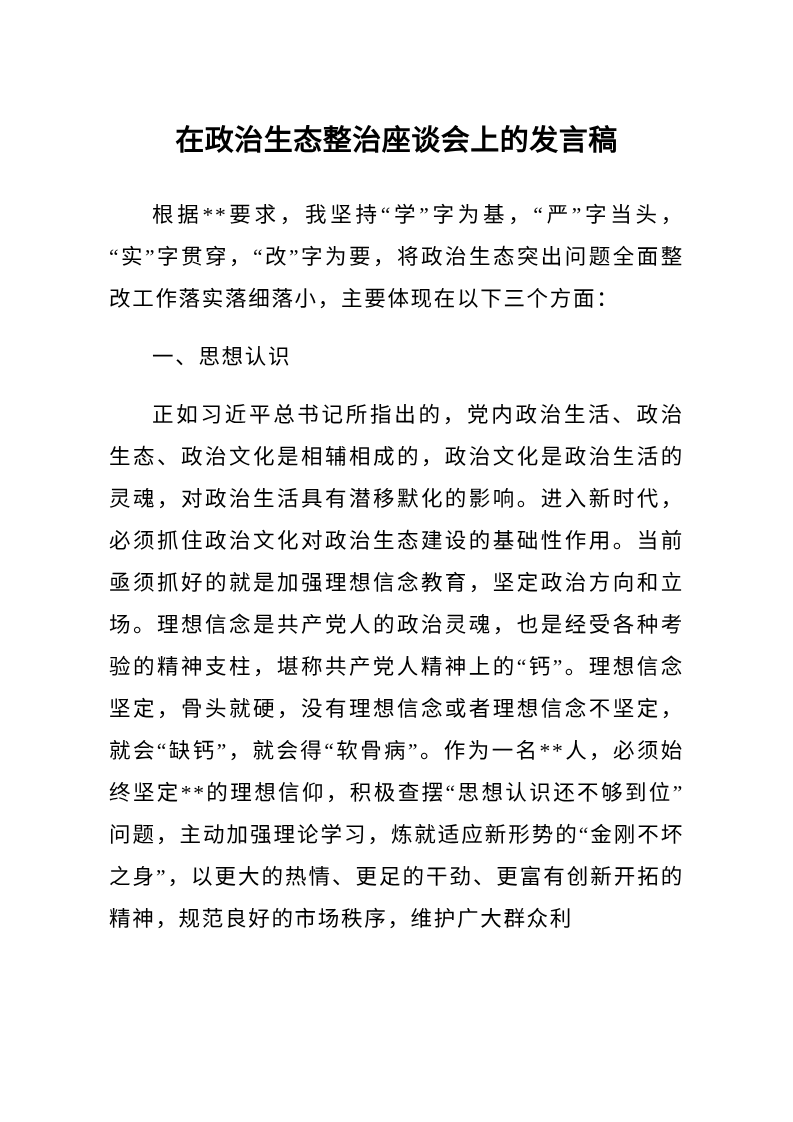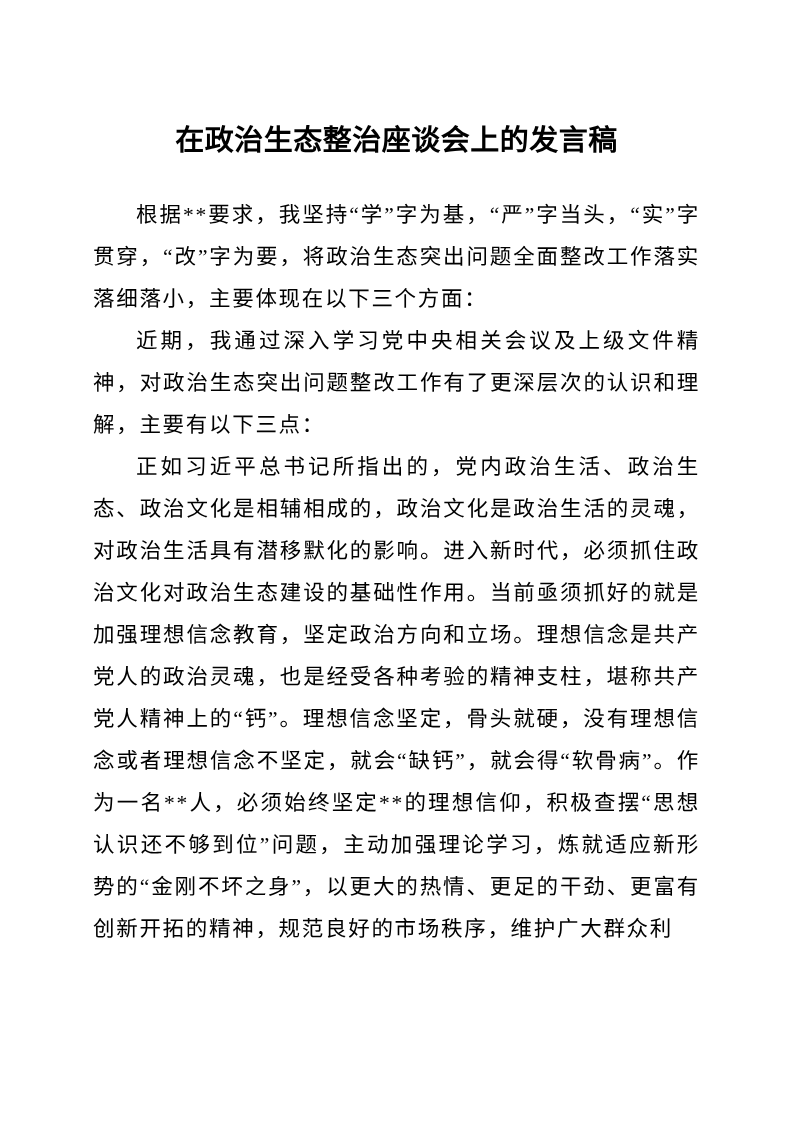--- a/index.html
+++ b/index.html
@@ -29,29 +29,29 @@
   .doc-body {
     margin-top: 32px;
     padding: 0 93px;
     font-size: 21.5px;
     line-height: 42px;
     letter-spacing: 1.7px;
     text-align: justify;
     text-justify: inter-character;
   }
   .doc-body p {
-    margin: 0;
+    margin: 16px;
     padding: 0;
     text-indent: 2em;
   }
 </style>
 </head>
 <body>
 
 <div class="page">
   <h1 class="doc-title">在政治生态整治座谈会上的发言稿</h1>
 
   <div class="doc-body">
     <p>根据**要求，我坚持“学”字为基，“严”字当头，“实”字贯穿，“改”字为要，将政治生态突出问题全面整改工作落实落细落小，主要体现在以下三个方面：</p>
-    <p>近期，我通过深入学习党中央相关会议及上级文件精神，对政治生态突出问题整改工作有了更深层次的认识和理解，主要有以下三点：</p>
+    <p>一、思想认识</p>
     <p>正如习近平总书记所指出的，党内政治生活、政治生态、政治文化是相辅相成的，政治文化是政治生活的灵魂，对政治生活具有潜移默化的影响。进入新时代，必须抓住政治文化对政治生态建设的基础性作用。当前亟须抓好的就是加强理想信念教育，坚定政治方向和立场。理想信念是共产党人的政治灵魂，也是经受各种考验的精神支柱，堪称共产党人精神上的“钙”。理想信念坚定，骨头就硬，没有理想信念或者理想信念不坚定，就会“缺钙”，就会得“软骨病”。作为一名**人，必须始终坚定**的理想信仰，积极查摆“思想认识还不够到位”问题，主动加强理论学习，炼就适应新形势的“金刚不坏之身”，以更大的热情、更足的干劲、更富有创新开拓的精神，规范良好的市场秩序，维护广大群众利</p>
   </div>
 </div>
 
 </body></html>

